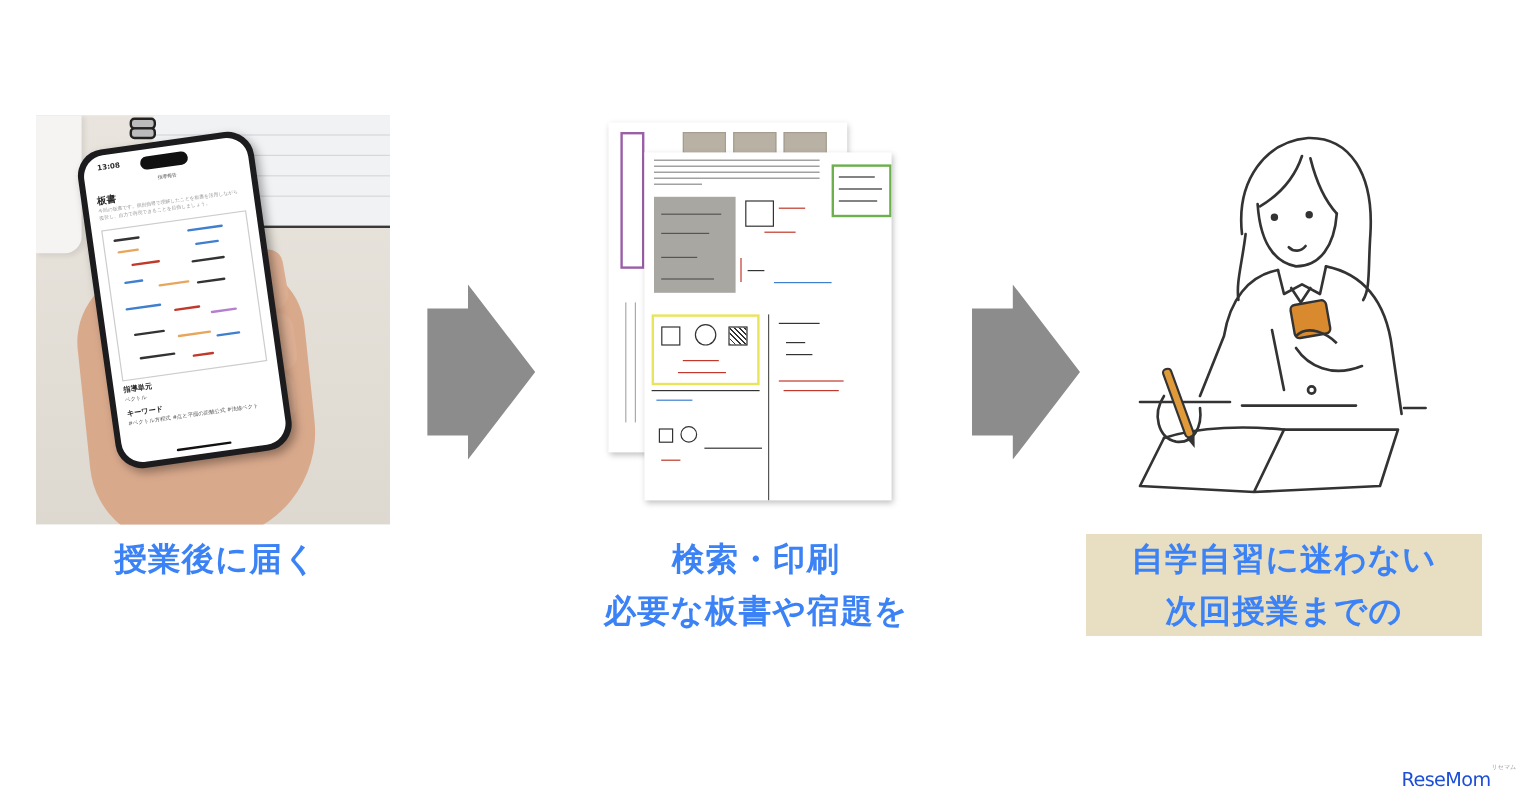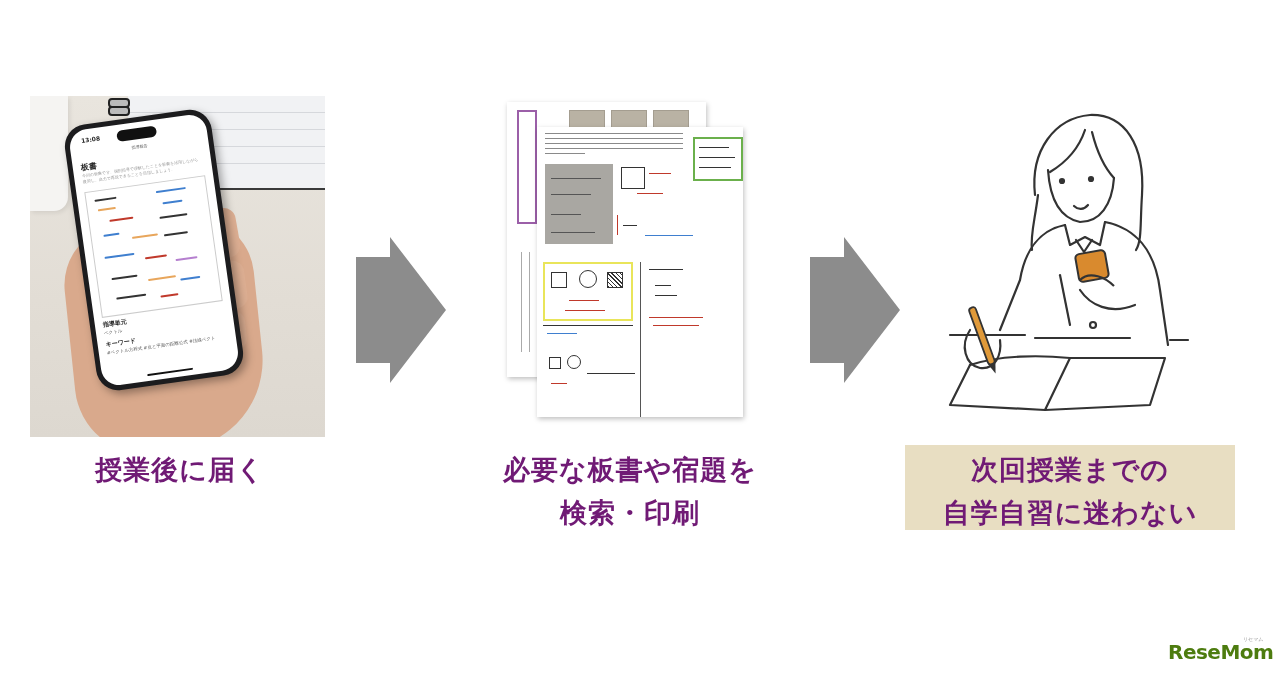--- a/index.html
+++ b/index.html
@@ -49,27 +49,27 @@
     .yellow-box { left:6px; top:135px; width:86px; height:55px; border:2px solid #e9e55a; }
     .vline { left:103px; top:135px; width:1px; height:155px; background:#555; }
     .red { background:#c0392b; }
     .blue { background:#3f7fcf; }
     .ink { background:#333; }
 
     
     .illus { left:930px; top:100px; width:260px; height:330px; }
 
     
-    .caption { font-size:27px; font-weight:bold; line-height:43px; text-align:center; color:#701a75; letter-spacing:1px; }
+    .caption { font-size:27px; font-weight:bold; line-height:43px; text-align:center; color:#3b82f6; letter-spacing:1px;font-family:Liberation Mono, monospace; }
     .cap1 { left:30px; top:448px; width:300px; }
     .cap2 { left:465px; top:448px; width:330px; }
     .cap3-box { left:905px; top:445px; width:330px; height:85px; background:#e8dec2; }
     .cap3 { left:905px; top:448px; width:330px; }
 
-    .logo { left:1168px; top:640px; font-size:20px; font-weight:bold; color:#4d7c0f; letter-spacing:-0.5px; }
+    .logo { left:1168px; top:640px; font-size:16px; font-weight:normal; color:#1d4ed8; letter-spacing:-0.5px; }
     .logo-kana { left:1243px; top:636px; font-size:5px; color:#999; }
   </style>
 </head>
 <body>
 
 <div class="abs photo">
   <div class="abs monitor"></div>
   <div class="abs notepad">
     <div class="line" style="top:16px"></div>
     <div class="line" style="top:33px"></div>
@@ -217,24 +217,24 @@
     <rect x="50" y="205" width="7" height="60" rx="3" fill="#e09a3a" stroke="#333" stroke-width="1.8"></rect>
     <path d="M50 265 L53.5 275 L57 265" fill="#333"></path>
   </g>
 </svg>
 
 <div class="abs caption cap1">
   <div>授業後に届く</div>
 </div>
 
 <div class="abs caption cap2">
+  <div>検索・印刷</div>
   <div>必要な板書や宿題を</div>
-  <div>検索・印刷</div>
 </div>
 
 <div class="abs cap3-box"></div>
 <div class="abs caption cap3">
+  <div>自学自習に迷わない</div>
   <div>次回授業までの</div>
-  <div>自学自習に迷わない</div>
 </div>
 
 <div class="abs logo">ReseMom</div>
 <div class="abs logo-kana">リセマム</div>
 
 </body></html>

